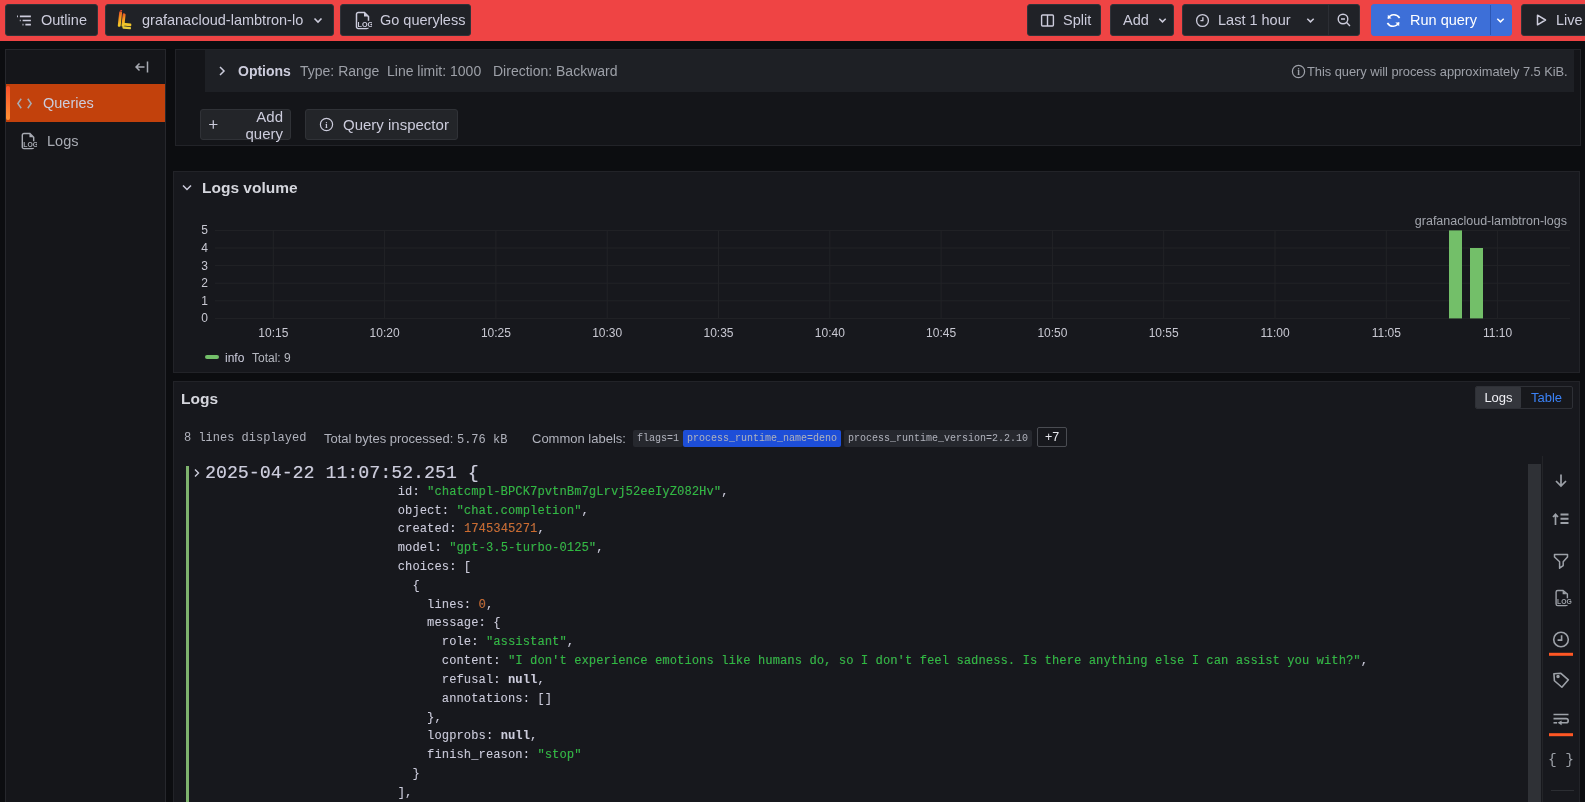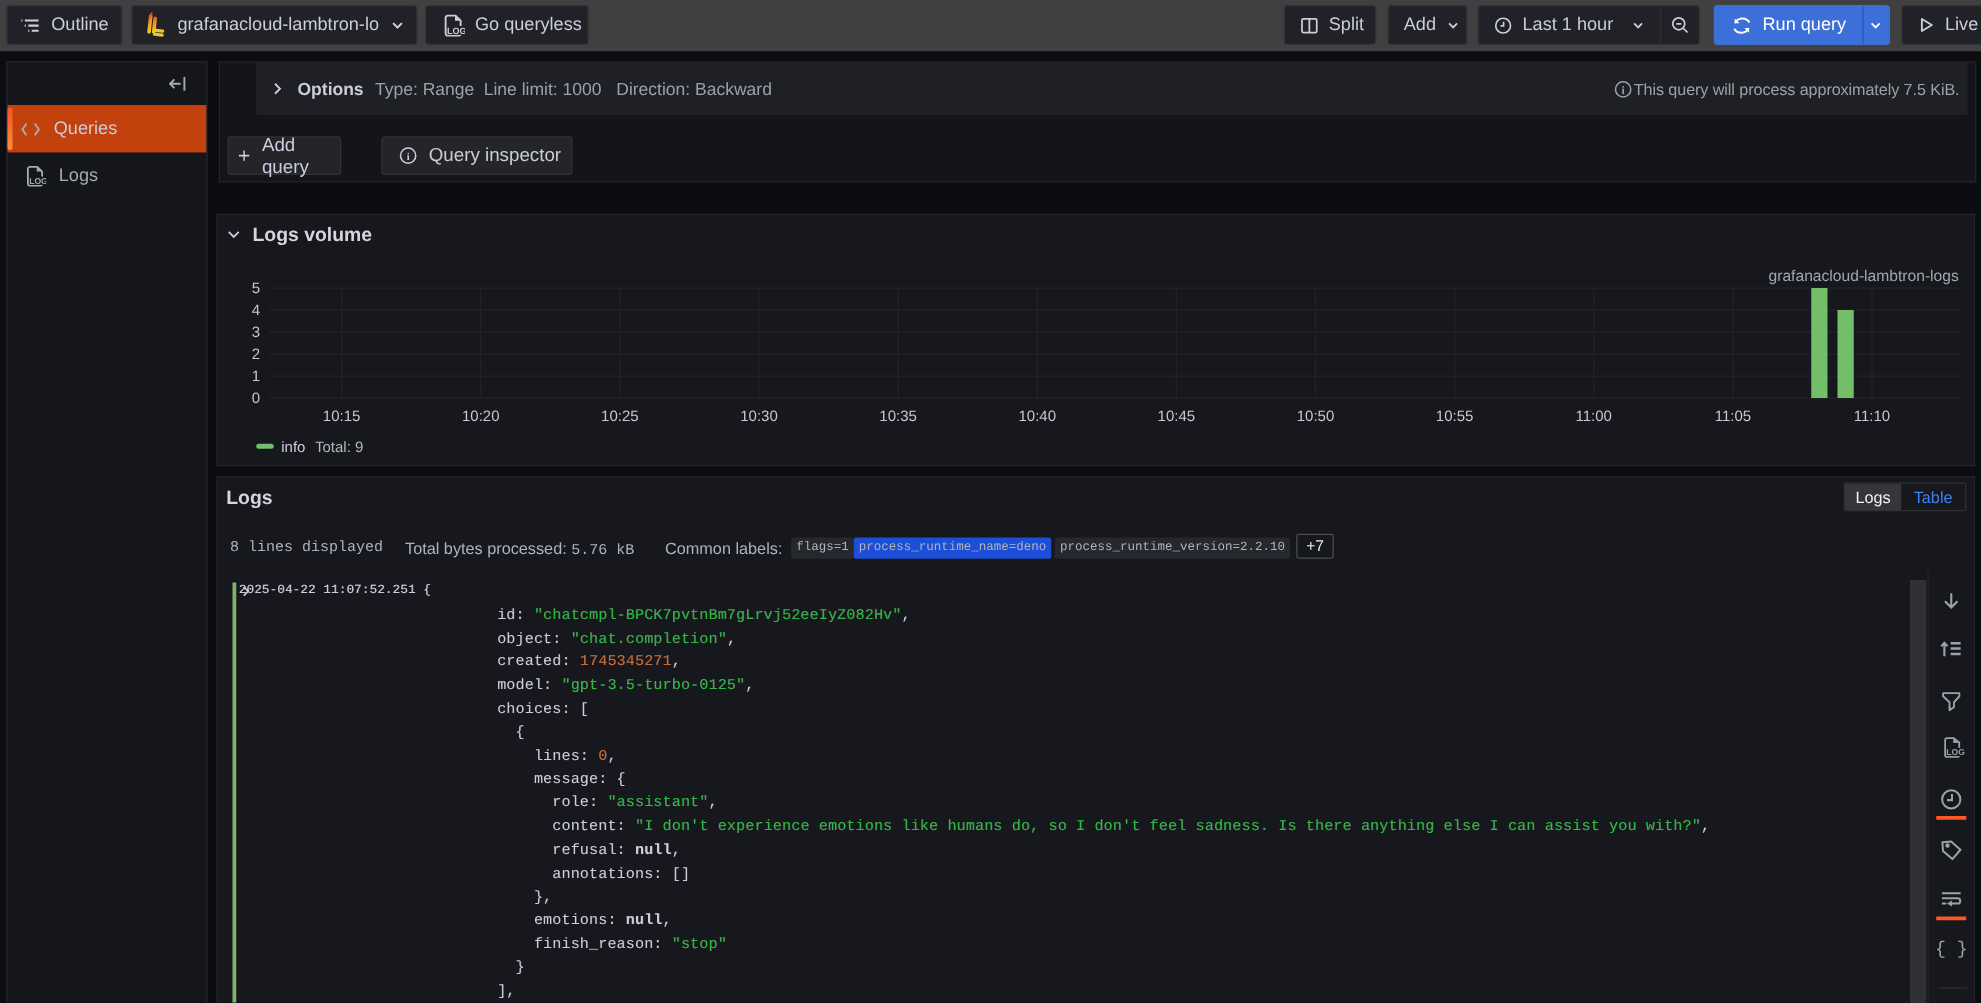--- a/index.html
+++ b/index.html
@@ -1,19 +1,19 @@
 <!DOCTYPE html>
 <html><head>
 <meta charset="utf-8">
 <style>
   * { margin:0; padding:0; box-sizing:border-box; }
   html,body { width:1585px; height:802px; overflow:hidden; background:#0c0d10; font-family:"Liberation Sans", sans-serif; }
   svg { display:block; }
   
-  #topbar { position:absolute; left:0; top:0; width:1585px; height:41px; background:#404040; }
+  #topbar { position:absolute; left:0; top:0; width:1585px; height:41px; background:#ef4444; }
   .tbtn {
     position:absolute; top:4px; height:32px; border:1px solid #313339; border-radius:3px;
     background:#202227; color:#ccccdc; font-size:14.5px; font-weight:500;
     display:flex; align-items:center; gap:8px; padding:0 12px; white-space:nowrap;
   }
   .tbtn svg { flex:none; }
   
   #sidebar { position:absolute; left:5px; top:49px; width:161px; height:753px; background:#15161a; border:1px solid #26272c; border-bottom:none; }
   .navitem { position:relative; height:38px; display:flex; align-items:center; gap:10px; padding-left:13px; color:#a8abb3; font-size:14.5px; }
   .navitem.sel { background:#c2410c; color:#ccccdc;padding-left:10px; }
@@ -171,21 +171,21 @@
     <span style="position:absolute; left:182px; top:13px;">Line limit: 1000</span>
     <span style="position:absolute; left:288px; top:13px;">Direction: Backward</span>
     <svg width="15" height="15" viewBox="0 0 16 16" style="position:absolute; left:1086px; top:14px;">
         <g stroke="#9da0a8" stroke-width="1.3" fill="none">
           <circle cx="8" cy="8" r="6.5"></circle>
         </g>
         <text x="8" y="11.8" font-size="10" font-weight="700" fill="#9da0a8" text-anchor="middle" font-family="Liberation Serif">i</text>
       </svg>
     <span style="position:absolute; left:1102px; top:14px; font-size:12.9px; color:#9da0a8; white-space:nowrap; letter-spacing:-0.05px;">This query will process approximately 7.5 KiB.</span>
   </div>
-  <div class="qbtn" style="left:6px; top:59px; width:91px;">
+  <div class="qbtn" style="left:24px; top:59px; width:91px;text-align:right;">
     <svg width="13" height="13" viewBox="0 0 14 14">
         <path d="M7 1.5v11M1.5 7h11" stroke="#ccccdc" stroke-width="1.6" fill="none"></path>
       </svg>
     Add query
   </div>
   <div class="qbtn" style="left:129px; top:59px; width:153px; padding-left:13px;">
     <svg width="15" height="15" viewBox="0 0 16 16">
         <g stroke="#ccccdc" stroke-width="1.3" fill="none">
           <circle cx="8" cy="8" r="6.5"></circle>
         </g>
@@ -289,21 +289,21 @@
 <span class="p">  model: </span><span class="s">"gpt-3.5-turbo-0125"</span><span class="p">,</span>
 <span class="p">  choices: [</span>
 <span class="p">    {</span>
 <span class="p">      lines: </span><span class="n">0</span><span class="p">,</span>
 <span class="p">      message: {</span>
 <span class="p">        role: </span><span class="s">"assistant"</span><span class="p">,</span>
 <span class="p">        content: </span><span class="s">"I don't experience emotions like humans do, so I don't feel sadness. Is there anything else I can assist you with?"</span><span class="p">,</span>
 <span class="p">        refusal: </span><span class="b">null</span><span class="p">,</span>
 <span class="p">        annotations: []</span>
 <span class="p">      },</span>
-<span class="p">      emotions: </span><span class="b">null</span><span class="p">,</span>
+<span class="p">      logprobs: </span><span class="b">null</span><span class="p">,</span>
 <span class="p">      finish_reason: </span><span class="s">"stop"</span>
 <span class="p">    }</span>
 <span class="p">  ],</span></pre>
   
   <div style="position:absolute; left:1354px; top:82px; width:13px; height:339px; background:#2f3136;"></div>
   
   <div style="position:absolute; left:1368px; top:74px; width:1px; height:347px; background:#232428;"></div>
   <g id="tools"></g>
   <svg width="32" height="340" viewBox="0 0 32 340" style="position:absolute; left:1371px; top:82px;">
     <g stroke="#9da1a8" stroke-width="1.7" fill="none">
@@ -333,19 +333,19 @@
 
     <text x="16" y="299.5" font-size="14.5" fill="#9da1a8" text-anchor="middle" font-family="Liberation Mono">{ }</text>
 
     <rect x="4" y="188.8" width="24" height="3" fill="#ff5724"></rect>
     <rect x="4" y="269.2" width="24" height="3" fill="#ff5724"></rect>
 
     <rect x="6" y="326" width="23" height="1" fill="#2c2e33"></rect>
   </svg>
 </div>
 <style>
-  #ts { position:absolute; left:17px; top:82px; font-size:10px; line-height:18.82px; letter-spacing:0.15px; color:#ccccdc; text-shadow:0.4px 0 0 rgba(204,204,220,0.55); }
+  #ts { position:absolute; left:31px; top:82px; font-size:18px; line-height:18.82px; letter-spacing:0.15px; color:#ccccdc; text-shadow:0.4px 0 0 rgba(204,204,220,0.55); }
   #json { position:absolute; left:209px; top:100.8px; font-size:12px; line-height:18.82px; letter-spacing:0.15px; text-shadow:0.4px 0 0 rgba(120,120,130,0.45); }
   #json .p, #ts .p { color:#ccccdc; }
   #json .s { color:#2dbb3f; }
   #json .n { color:#cc6a2d; }
   #json .b { color:#ccccdc; font-weight:700; }
 </style>
 
 </body></html>

